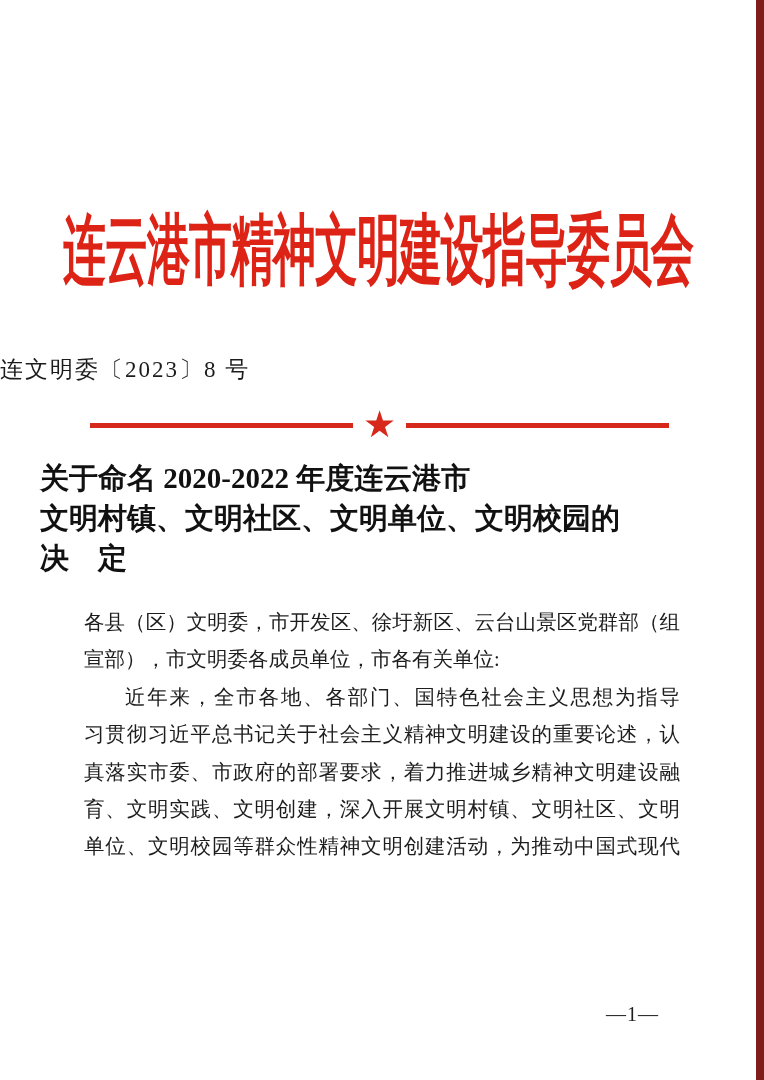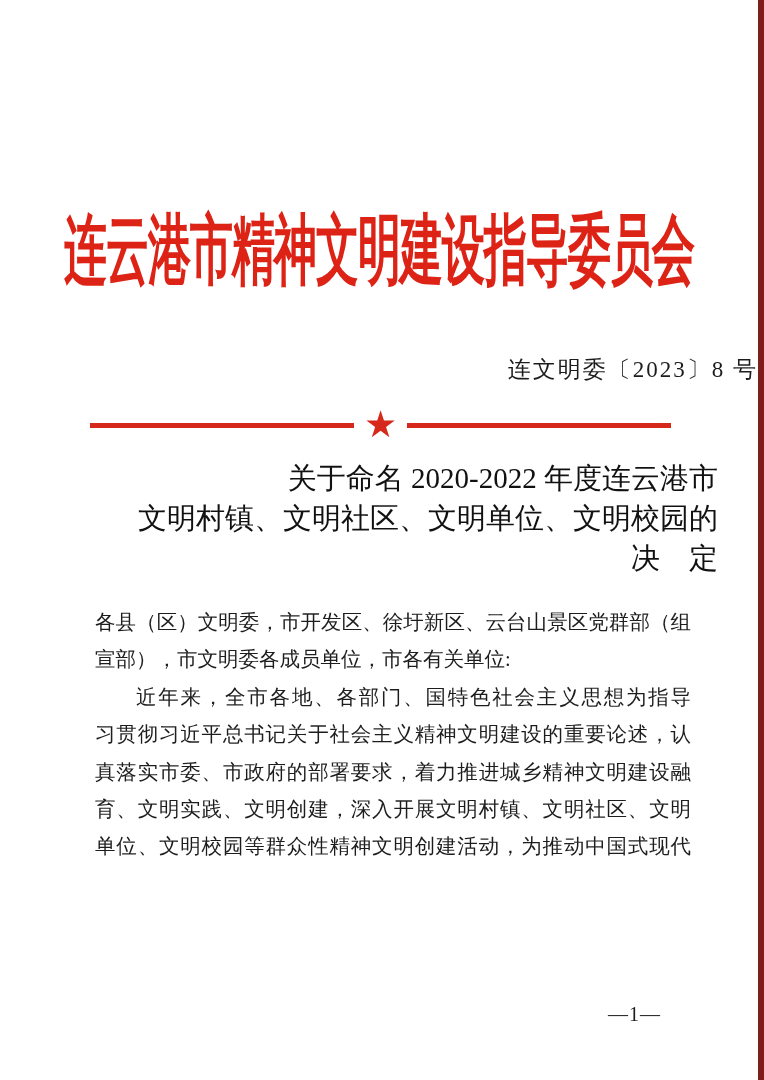--- a/index.html
+++ b/index.html
@@ -2,40 +2,40 @@
 <html style="--header_red: #dc2316; --rule_red: #d7281c;"><head>
 <meta charset="utf-8">
 <style>
   html,body{margin:0;padding:0;background:#ffffff;}
   .page{
     position:relative;
     width:764px;height:1080px;
     background:#ffffff;
     overflow:hidden;
     font-family:"Liberation Serif","DejaVu Serif",serif;
-    border-right:6px solid #7f1d1d;
+    border-right:8px solid #7f1d1d;
     box-sizing:border-box;
   }
   
   .issuer{
     position:absolute;top:212px;left:0;width:100%;
     text-align:center;
     color:var(--header_red);
     font-weight:bold;
     font-size:43px;
     letter-spacing:-1px;
     line-height:44px;
     transform:scaleY(1.78);
     transform-origin:top center;
     white-space:nowrap;
   }
   
   .doc-number{
     position:absolute;top:352px;left:0;width:100%;
-    text-align:right;
+    text-align:left;
     color:#1c1c1c;
     font-size:23px;
     letter-spacing:2px;
     line-height:36px;
   }
   
   .rule{
     position:absolute;top:404px;left:90px;right:87px;height:42px;
     display:flex;align-items:center;
   }
@@ -43,29 +43,29 @@
   .rule .star{
     color:var(--rule_red);
     font-size:37px;
     line-height:42px;
     padding:0 10px;
     flex:0 0 auto;
   }
   
   .doc-title{
     position:absolute;top:458px;left:40px;right:40px;
-    text-align:right;
+    text-align:left;
     color:#111111;
-    font-weight:normal;
+    font-weight:bold;
     font-size:29px;
     line-height:40px;
   }
   
   .body-text{
-    position:absolute;top:604px;left:95px;width:596px;
+    position:absolute;top:604px;left:84px;width:596px;
     color:#1d1d1d;
     font-size:20.5px;
   }
   .tline{
     height:37.4px;line-height:37.4px;
     text-align:justify;
     text-align-last:justify;
     white-space:nowrap;
     box-sizing:border-box;
   }

